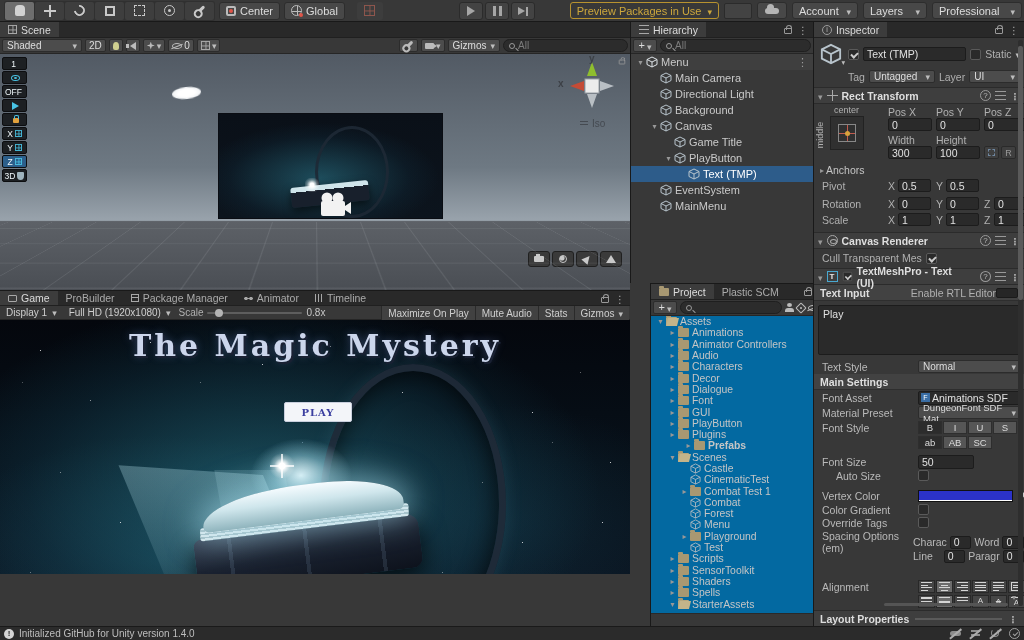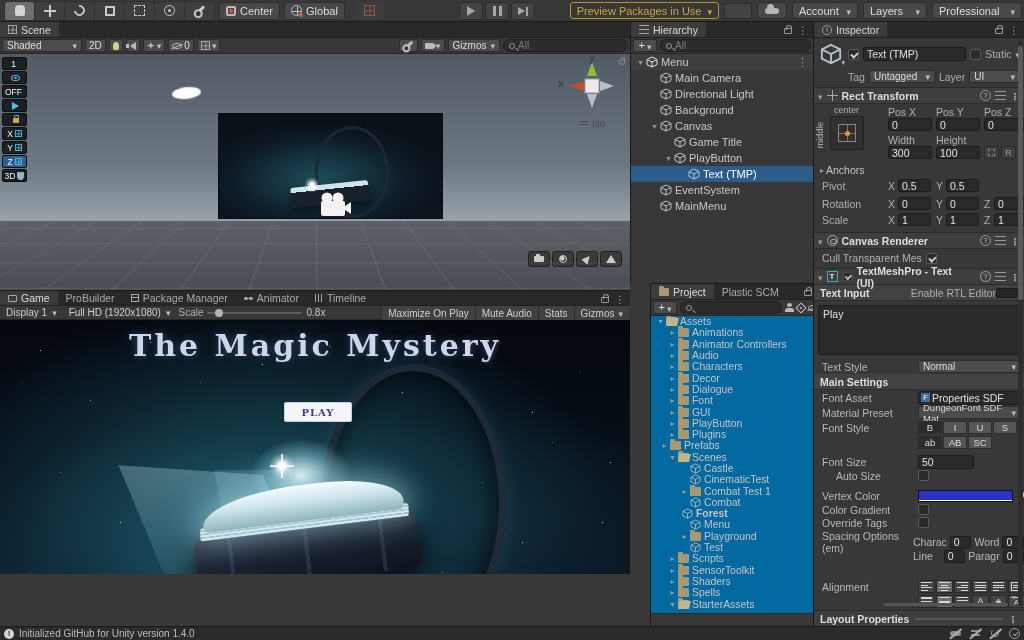--- a/index.html
+++ b/index.html
@@ -864,21 +864,21 @@
           <span class="lbl">PlayButton</span>
         </div>
 
         <div class="prow t-folder collapsed" style="padding-left: 16px;">
           <span class="arrow"></span>
           <span class="fico"></span>
 
           <span class="lbl">Plugins</span>
         </div>
 
-        <div class="prow t-folder collapsed" style="padding-left: 8px;">
+        <div class="prow t-folder collapsed" style="padding-left: 32px; font-weight: bold;">
           <span class="arrow"></span>
           <span class="fico"></span>
 
           <span class="lbl">Prefabs</span>
         </div>
 
         <div class="prow t-folder expanded" style="padding-left: 16px;">
           <span class="arrow"></span>
           <span class="fico"></span>
 
@@ -915,21 +915,21 @@
         <div class="prow t-scene leaf" style="padding-left: 28px;">
           <span class="arrow"></span>
 
           <svg class="sico" width="11" height="11" viewBox="0 0 12 12">
             <path d="M6 1 L11 3.5 V8.5 L6 11 L1 8.5 V3.5 Z" fill="none" stroke="currentColor"></path>
             <path d="M1 3.5 L6 6 L11 3.5 M6 6 V11" fill="none" stroke="currentColor"></path>
           </svg>
           <span class="lbl">Combat</span>
         </div>
 
-        <div class="prow t-scene leaf" style="padding-left: 20px; font-weight: bold;">
+        <div class="prow t-scene leaf" style="padding-left: 28px;">
           <span class="arrow"></span>
 
           <svg class="sico" width="11" height="11" viewBox="0 0 12 12">
             <path d="M6 1 L11 3.5 V8.5 L6 11 L1 8.5 V3.5 Z" fill="none" stroke="currentColor"></path>
             <path d="M1 3.5 L6 6 L11 3.5 M6 6 V11" fill="none" stroke="currentColor"></path>
           </svg>
           <span class="lbl">Forest</span>
         </div>
 
         <div class="prow t-scene leaf" style="padding-left: 28px;">
@@ -1164,21 +1164,21 @@
             <span class="caret"></span>
           </div>
       </div>
       <div class="tmpbar">
         <span class="bold">Main Settings</span>
       </div>
       <div class="irow">
         <span class="ilabel">Font Asset</span>
         <div class="objfld">
           <span class="ficonF"></span>
-          <span>Properties SDF</span>
+          <span>Animations SDF</span>
 
         </div>
       </div>
       <div class="irow">
         <span class="ilabel">Material Preset</span>
         <div class="dd w104">
             <span style="font-size:9.5px">DungeonFont SDF Mat</span>
             <span class="caret"></span>
           </div>
       </div>

